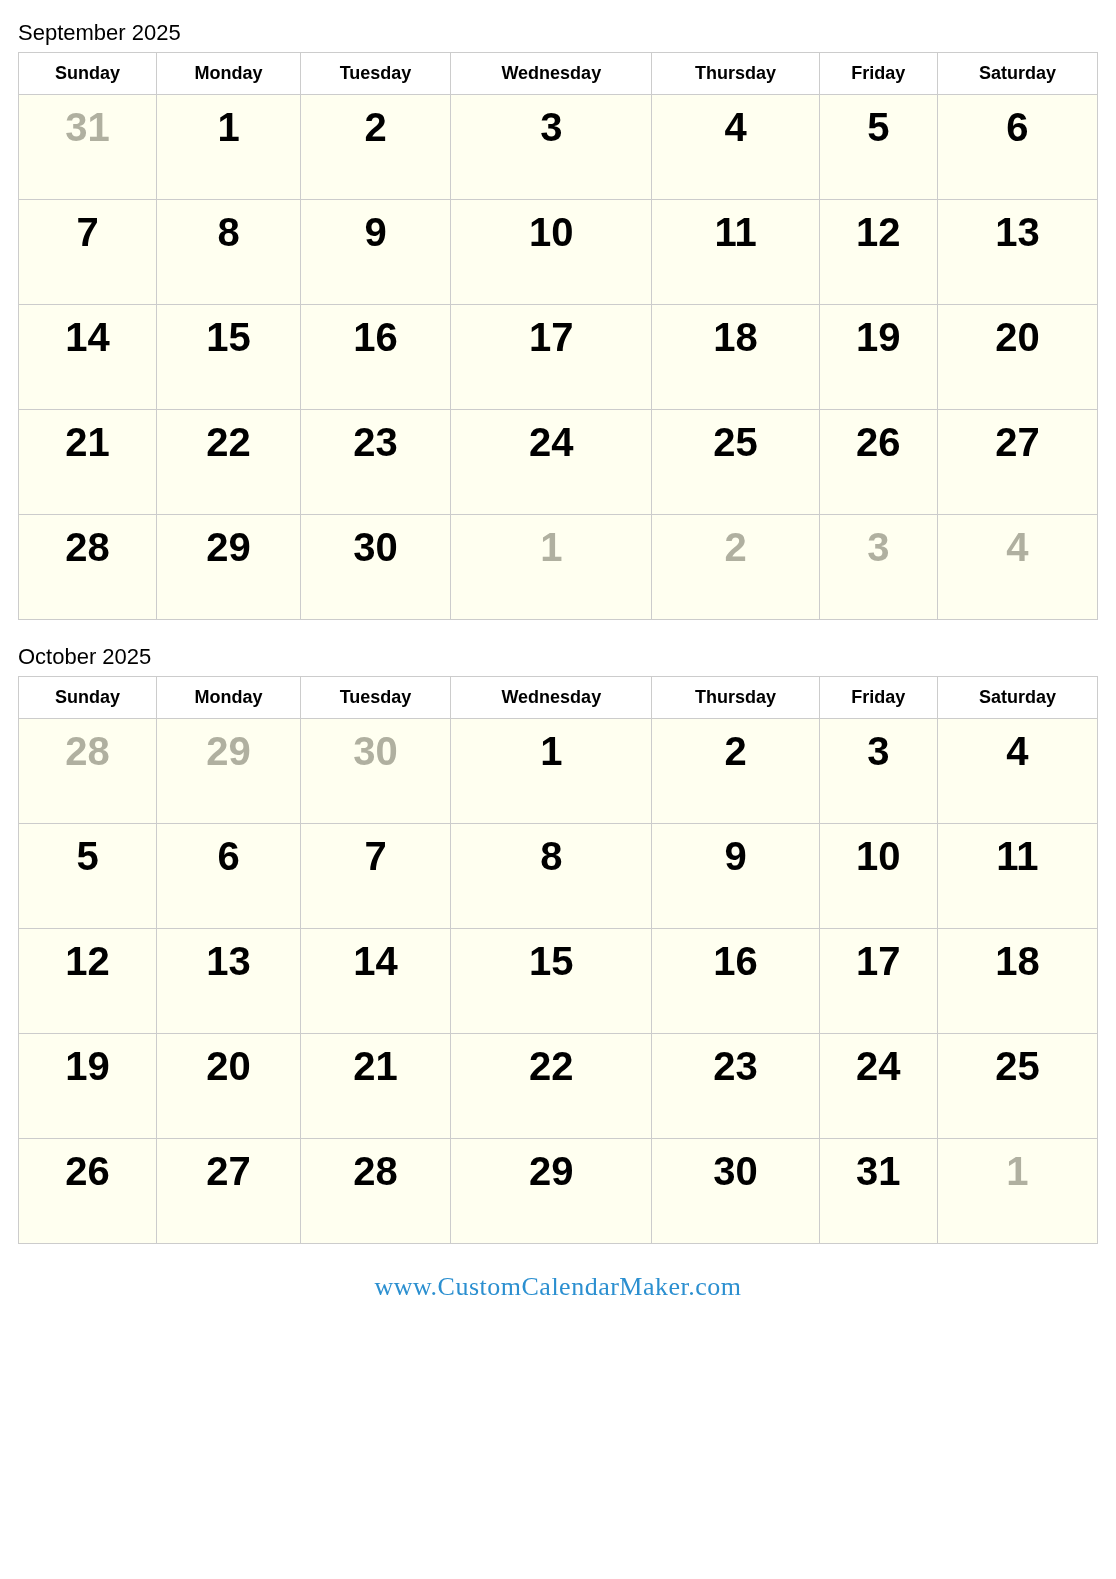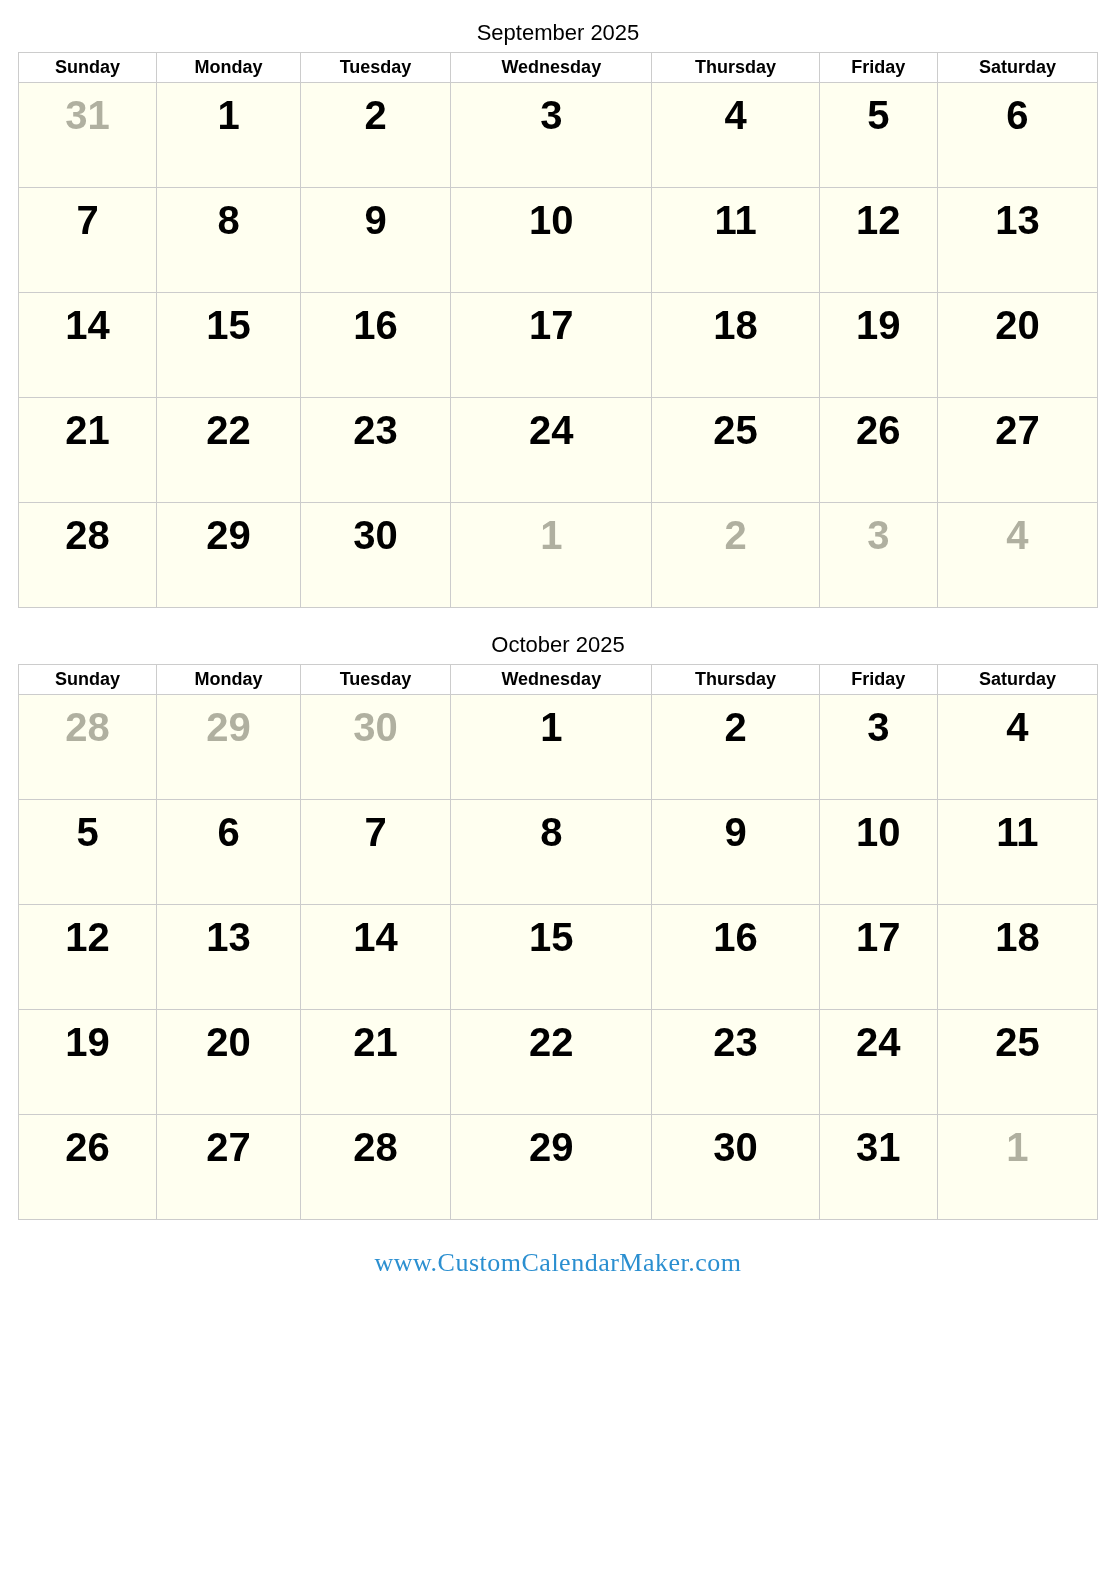--- a/index.html
+++ b/index.html
@@ -14,37 +14,37 @@
       align-items: center;
       padding: 20px 10px 30px;
     }
 
     .calendar-container {
       width: 100%;
       max-width: 1080px;
     }
 
     .month-title {
-      text-align: center;
+      text-align: left;
       font-size: 22px;
       font-weight: normal;
       color: #000;
       margin-bottom: 6px;
     }
 
     .calendar-grid {
       width: 100%;
       border-collapse: collapse;
       border: 1px solid #ccc;
     }
 
     .calendar-grid th {
       background: #ffffff;
       border: 1px solid #ccc;
-      padding: 4px 5px;
+      padding: 10px 5px;
       text-align: center;
       font-weight: bold;
       font-size: 18px;
       color: #000;
     }
 
     .calendar-grid td {
       border: 1px solid #ccc;
       text-align: center;
       font-size: 40px;

